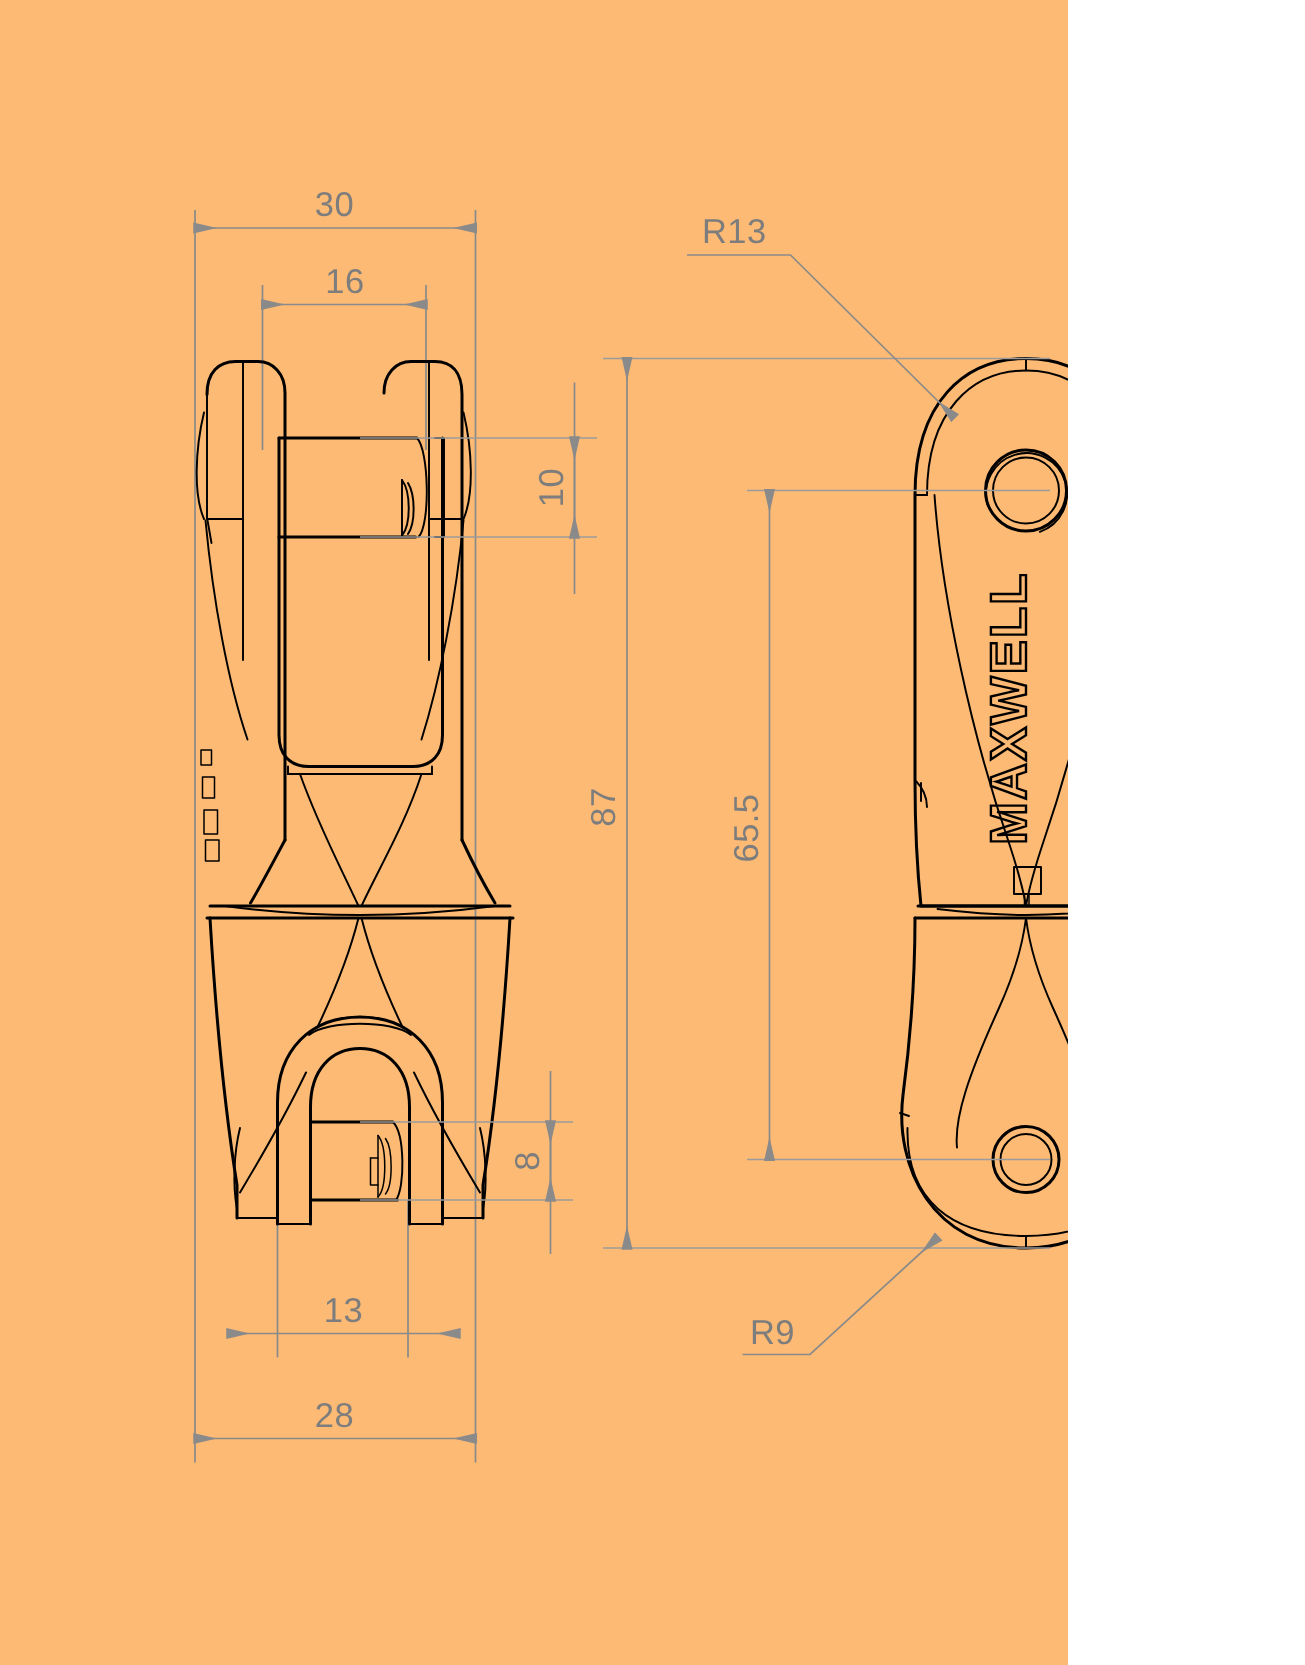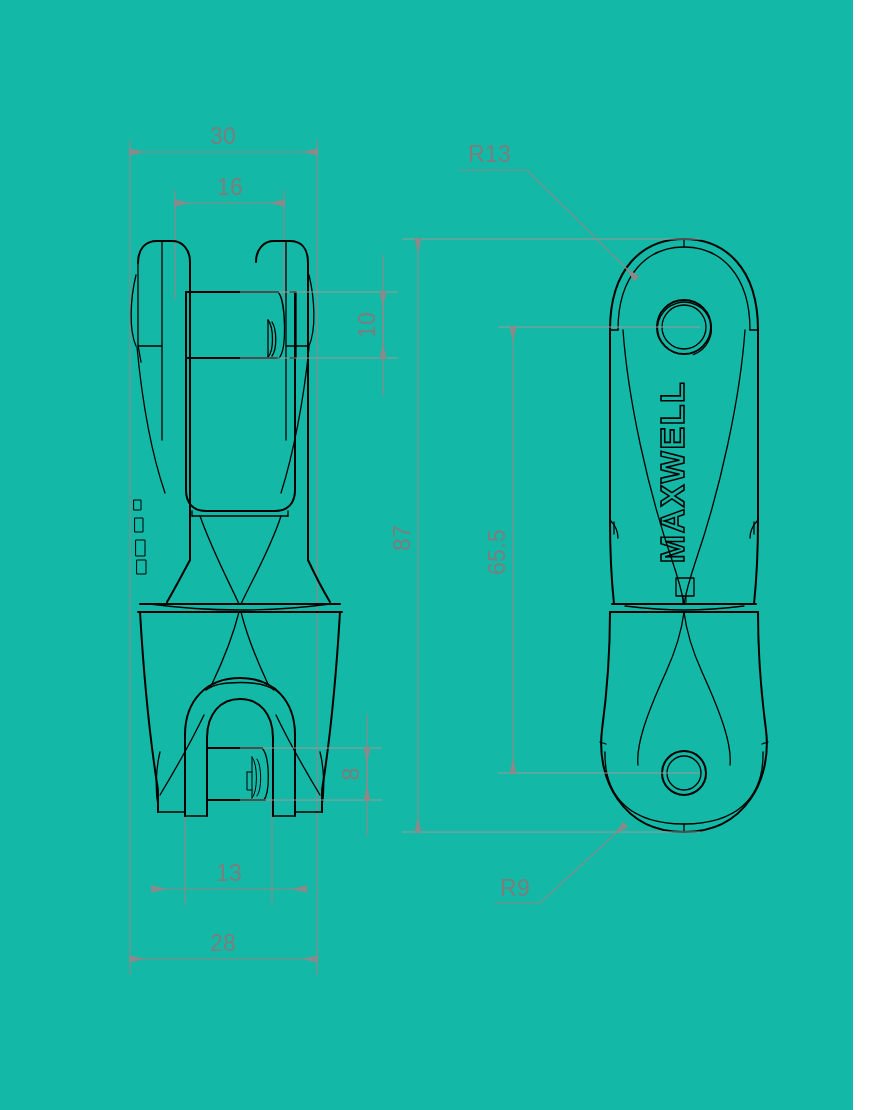--- a/index.html
+++ b/index.html
@@ -6,23 +6,23 @@
   html, body {
     margin: 0;
     padding: 0;
     background: #ffffff;
   }
   body {
     font-family: "Liberation Sans", sans-serif;
   }
   #sheet {
     position: relative;
-    width: 853px;
+    width: 712px;
     height: 1110px;
-    background: #14b8a6;
+    background: #fdba74;
     overflow: hidden;
   }
   #sheet svg {
     display: block;
   }
   .dimline, .extline, .leader {
     stroke: #8a8a8a;
     fill: none;
     stroke-width: 1.15;
   }

